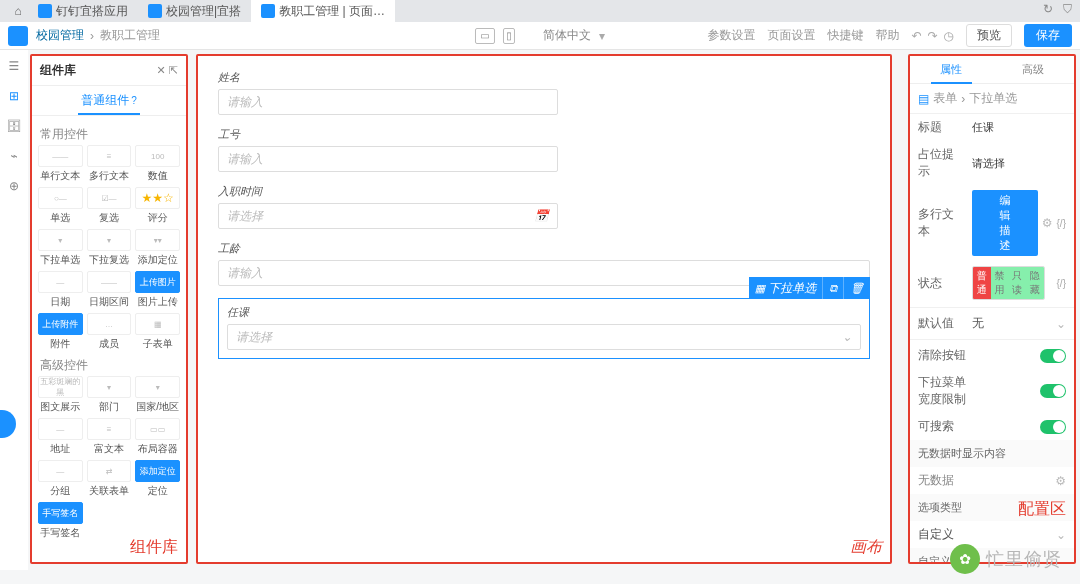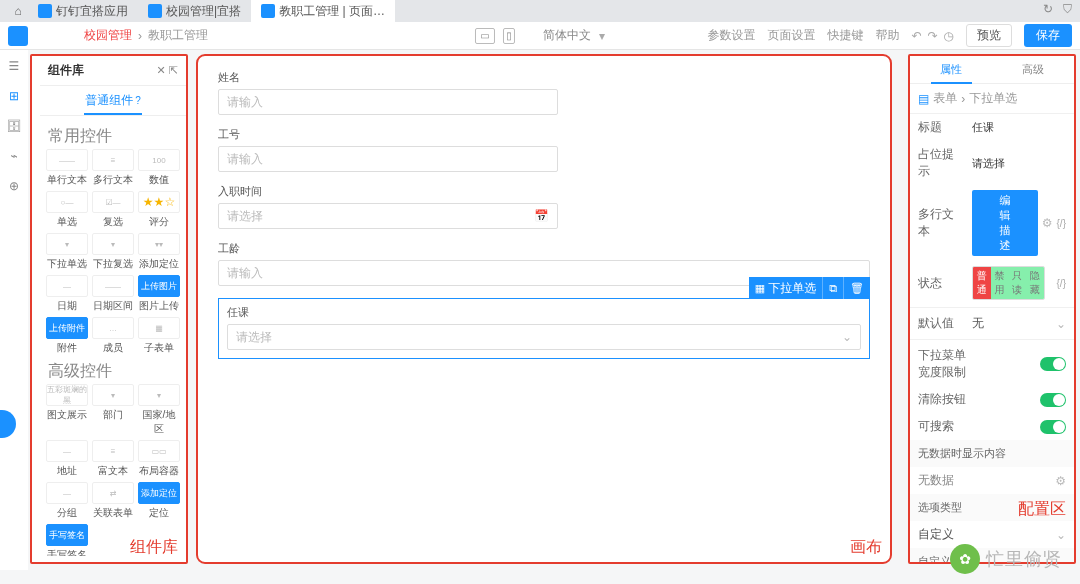--- a/index.html
+++ b/index.html
@@ -9,57 +9,57 @@
 .browser-tabs { height: 22px; background: #e4e6e9; display: flex; align-items: center; padding-left: 8px; gap: 0; }
 .home-btn { width: 20px; height: 20px; display:flex; align-items:center; justify-content:center; color:#666; }
 .tab { display: flex; align-items: center; gap: 4px; padding: 0 10px; height: 22px; color: #555; font-size: 11px; }
 .tab.active { background: #fff; justify-content: space-between; }
 .tab-ico { width: 14px; height: 14px; background: #1b91ff; border-radius: 2px; }
 .top-right { position:absolute; right:8px; top:2px; display:flex; gap:10px; color:#888; }
 
 
 .toolbar { height: 28px; background: #fff; border-bottom: 1px solid #e5e5e5; display: flex; align-items: center; padding: 0 8px; position: relative; }
 .logo { width: 20px; height: 20px; background: #1b91ff; border-radius: 3px; margin-right: 8px; }
-.crumb { color: #ef4444; font-size: 12px; margin-left: 48px; }
+.crumb { color: #0369a1; font-size: 12px; }
 .crumb-sep { margin: 0 6px; color: #999; }
 .crumb-cur { color: #999; }
 .tb-center { position:absolute; left:50%; transform:translateX(-50%); display:flex; align-items:center; gap:8px; color:#888; }
 .dev-ico { width:20px; height:16px; border:1px solid #bbb; border-radius:2px; display:flex; align-items:center; justify-content:center; font-size:10px; }
 .tb-right { margin-left:auto; display:flex; align-items:center; gap:12px; color:#999; font-size:11px; }
 .tb-link { color:#999; cursor:pointer; }
 .undo-area { display:flex; gap:6px; color:#aaa; }
 .preview-btn { border:1px solid #ddd; padding:2px 10px; border-radius:3px; color:#555; background:#fff; }
 .save-btn { background:#1b91ff; color:#fff; padding:3px 12px; border-radius:3px; border:none; }
 
 
 .left-rail { position:absolute; left:0; top:50px; width:28px; height:520px; background:#fff; display:flex; flex-direction:column; align-items:center; gap:14px; padding-top:8px; color:#888; }
 .rail-ico { width:16px; height:16px; display:flex; align-items:center; justify-content:center; }
 .rail-ico.active { color:#1b91ff; }
 .rail-float { position:absolute; top:410px; left:-2px; width:18px; height:28px; background:#1b91ff; border-radius:0 14px 14px 0; }
 
 
-.comp-panel { position:absolute; left:30px; top:54px; width:158px; height:510px; background:#fff; border:2px solid #e43c2e; border-radius:2px;padding-left:8px; }
+.comp-panel { position:absolute; left:30px; top:54px; width:158px; height:510px; background:#fff; border:2px solid #e43c2e; border-radius:2px; }
 .comp-head { display:flex; justify-content:space-between; align-items:center; padding:6px 8px; border-bottom:1px solid #eee; }
 .comp-title { font-weight:bold; color:#333; font-size:12px; }
 .pin-ico { color:#888; font-size:11px; }
 .comp-tab { text-align:center; padding:6px 0; color:#1b91ff; position:relative; font-size:11px; border-bottom:1px solid #eee; }
 .comp-tab::after { content:""; position:absolute; bottom:0; left:30%; width:40%; height:2px; background:#1b91ff; }
 .help-ico { font-size:10px; color:#1b91ff; margin-left:2px; }
 .comp-body { overflow-y:auto; height:440px; padding: 4px 6px; }
-.comp-section { color:#888; font-size:16px; padding:6px 2px 2px; }
+.comp-section { color:#888; font-size:12px; padding:6px 2px 2px; }
 .comp-grid { display:grid; grid-template-columns: repeat(3, 1fr); gap:4px 4px; }
 .comp-item { text-align:center; }
 .comp-thumb { height:22px; border:1px solid #eee; border-radius:2px; background:#fff; display:flex; align-items:center; justify-content:center; font-size:8px; color:#bbb; margin-bottom:2px; overflow:hidden; }
 .comp-thumb.blue { background:#1b91ff; color:#fff; font-size:9px; border-color:#1b91ff; }
 .comp-thumb.stars { color:#f7b500; font-size:12px; }
 .comp-label { font-size:10px; color:#555; }
 .comp-caption { position:absolute; bottom:4px; right:8px; color:#e43c2e; font-size:16px; font-weight:500; }
 
 
-.canvas { position:absolute; left:196px; top:54px; width:696px; height:510px; background:#fff; border:2px solid #e43c2e; border-radius:9px; padding:14px 20px 0; }
+.canvas { position:absolute; left:196px; top:54px; width:696px; height:510px; background:#fff; border:2px solid #e43c2e; border-radius:2px; padding:14px 20px 0;font-style:italic; }
 .form-row { margin-bottom:12px; }
 .form-label { font-size:11px; color:#555; margin-bottom:4px; display:block; }
 .form-input { width:340px; height:26px; border:1px solid #ddd; border-radius:2px; padding:0 8px; color:#bbb; font-size:11px; display:flex; align-items:center; justify-content:space-between; }
 .form-input.full { width:100%; }
 .date-ico { color:#bbb; }
 .selected-field { border:1px solid #1b91ff; position:relative; padding:6px 8px 8px; margin-top:8px; }
 .sel-toolbar { position:absolute; top:-22px; right:-1px; height:22px; background:#1b91ff; display:flex; align-items:center; }
 .sel-tool { color:#fff; font-size:11px; padding:0 6px; display:flex; align-items:center; gap:3px; height:100%; }
 .sel-tool + .sel-tool { border-left:1px solid rgba(255,255,255,.3); }
 .sel-label { font-size:11px; color:#555; margin-bottom:4px; display:block; }
@@ -365,26 +365,26 @@
   <div class="cfg-sep"></div>
   <div class="cfg-row">
     <span class="cfg-lbl">默认值</span>
     <span class="cfg-val">
         <span>无</span>
         <span class="cfg-chev" style="margin-left:auto">⌄</span>
       </span>
   </div>
   <div class="cfg-sep"></div>
   <div class="cfg-row">
+      <span class="cfg-lbl" style="width:auto;flex:1">清除按钮</span>
+      <span class="toggle"></span>
+    </div>
+  <div class="cfg-row">
       <span class="cfg-lbl" style="width:auto;flex:1;white-space:pre-line">下拉菜单
 宽度限制</span>
-      <span class="toggle"></span>
-    </div>
-  <div class="cfg-row">
-      <span class="cfg-lbl" style="width:auto;flex:1">清除按钮</span>
       <span class="toggle"></span>
     </div>
   <div class="cfg-row">
       <span class="cfg-lbl" style="width:auto;flex:1">可搜索</span>
       <span class="toggle"></span>
     </div>
   <div class="cfg-section-title">无数据时显示内容</div>
   <div class="cfg-text">
       <span>无数据</span>
       <span class="gear">⚙</span>

